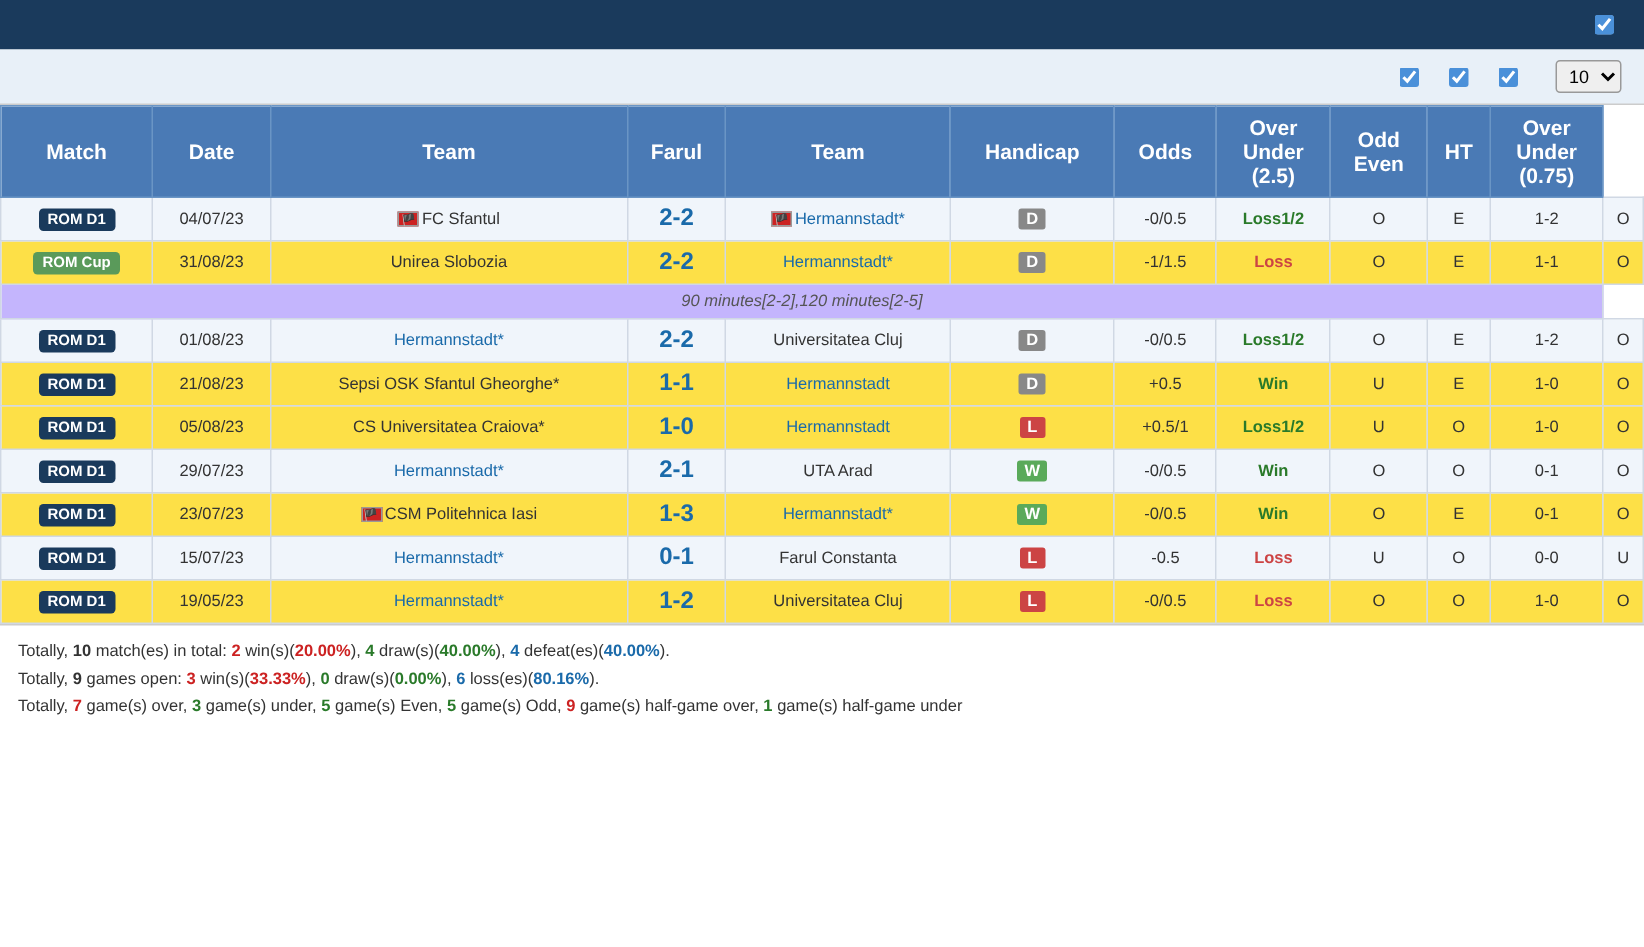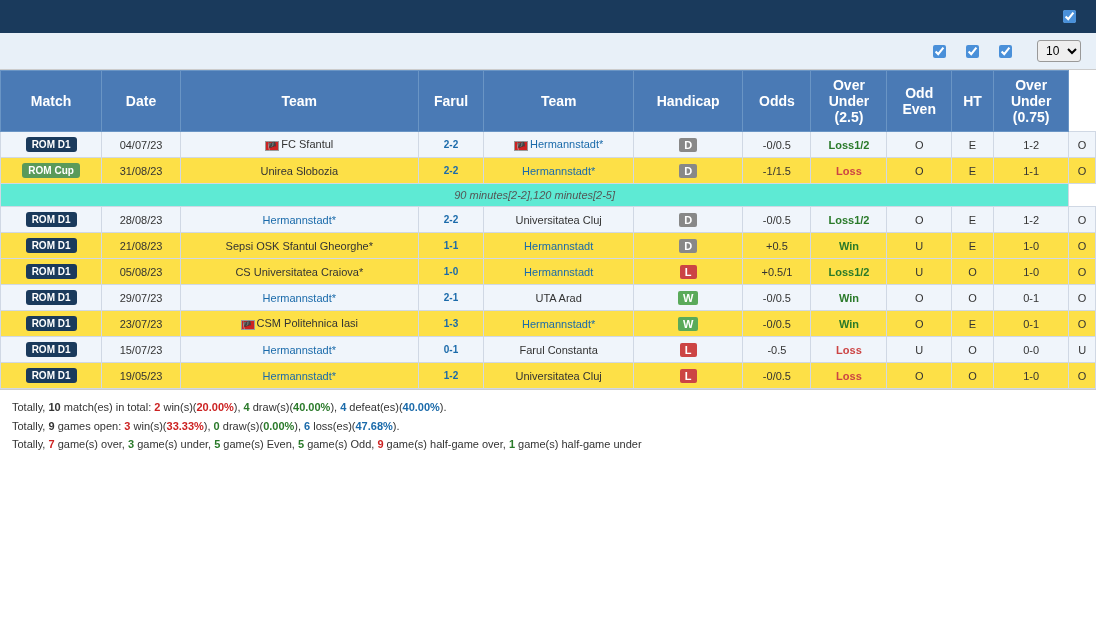--- a/index.html
+++ b/index.html
@@ -63,25 +63,25 @@
       display: inline-block;
       padding: 2px 6px;
       border-radius: 3px;
       font-size: 10px;
       font-weight: bold;
       color: #fff;
     }
 
     .team-link { color: #1a6aaa; text-decoration: none; font-size: 11px; }
 
-    .result-score { font-weight: bold; color: #1a6aaa; font-size: 10px; }
+    .result-score { font-weight: bold; color: #1a6aaa; font-size: 16px; }
     .result-letter { display: inline-block; padding: 1px 5px; border-radius: 2px; font-weight: bold; font-size: 11px; }
 
     .note-row td {
-      background: #5eead4;
+      background: #c4b5fd;
       color: #555;
       font-style: italic;
       font-size: 11px;
       text-align: center;
       margin-left: 12px;
     }
 
     .row-even { background: #f0f5fb; }
     .row-odd { background: #fde047; }
 
@@ -177,21 +177,21 @@
         <td>O</td>
         <td>E</td>
         <td>1-1</td>
         <td>O</td>
       </tr>
       <tr class="note-row">
         <td colspan="11">90 minutes[2-2],120 minutes[2-5]</td>
       </tr>
       <tr class="row-even">
         <td><span class="badge" style="background: rgb(26, 58, 92);">ROM D1</span></td>
-        <td>28/08/23</td>
+        <td>01/08/23</td>
         <td><span><span class="team-link" style="color: rgb(26, 106, 170);">Hermannstadt*</span></span></td>
         <td class="result-score">2-2</td>
         <td><span><span>Universitatea Cluj</span></span></td>
         <td><span class="result-letter" style="background: rgb(136, 136, 136); color: rgb(255, 255, 255); padding: 1px 5px; border-radius: 2px; font-weight: bold;">D</span></td>
         <td>-0/0.5</td>
         <td style="color: rgb(42, 122, 42); font-weight: bold;">Loss1/2</td>
         <td>O</td>
         <td>E</td>
         <td>1-2</td>
         <td>O</td>
@@ -287,21 +287,21 @@
   <div>
     Totally, <strong>10</strong> match(es) in total: 
     <span class="stat-red">2</span> win(s)(<span class="stat-red">20.00%</span>),
     <span class="stat-green">4</span> draw(s)(<span class="stat-green">40.00%</span>),
     <span class="stat-blue">4</span> defeat(es)(<span class="stat-blue">40.00%</span>).
   </div>
   <div>
     Totally, <strong>9</strong> games open: 
     <span class="stat-red">3</span> win(s)(<span class="stat-red">33.33%</span>),
     <span class="stat-green">0</span> draw(s)(<span class="stat-green">0.00%</span>),
-    <span class="stat-blue">6</span> loss(es)(<span class="stat-blue">47.68%</span>).
+    <span class="stat-blue">6</span> loss(es)(<span class="stat-blue">80.16%</span>).
   </div>
   <div>
     Totally, <span class="stat-red">7</span> game(s) over,
     <span class="stat-green">3</span> game(s) under,
     <span class="stat-green">5</span> game(s) Even,
     <span class="stat-green">5</span> game(s) Odd,
     <span class="stat-red">9</span> game(s) half-game over,
     <span class="stat-green">1</span> game(s) half-game under
   </div>
 </div>

